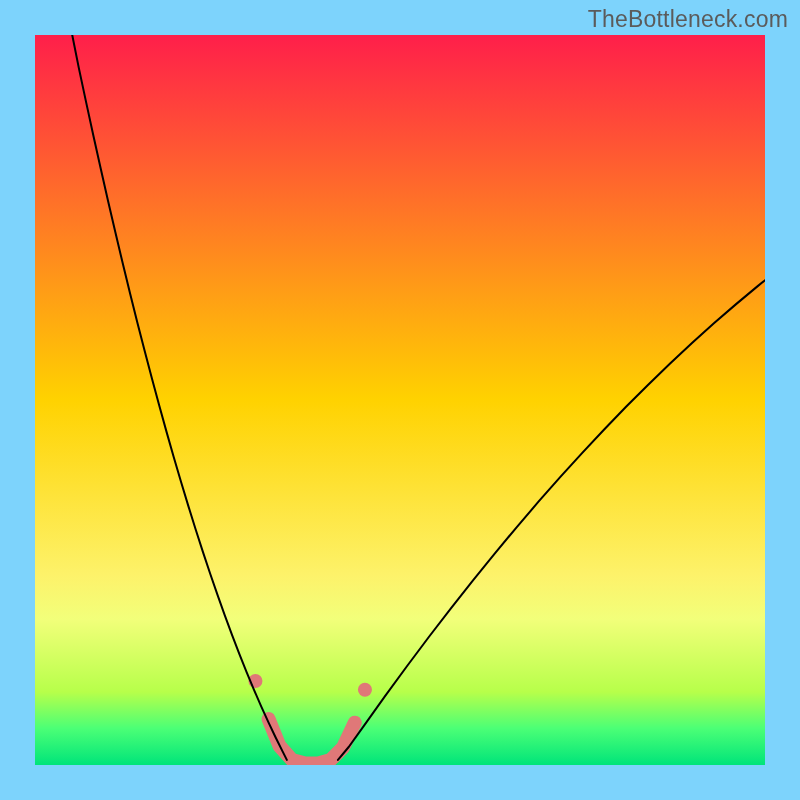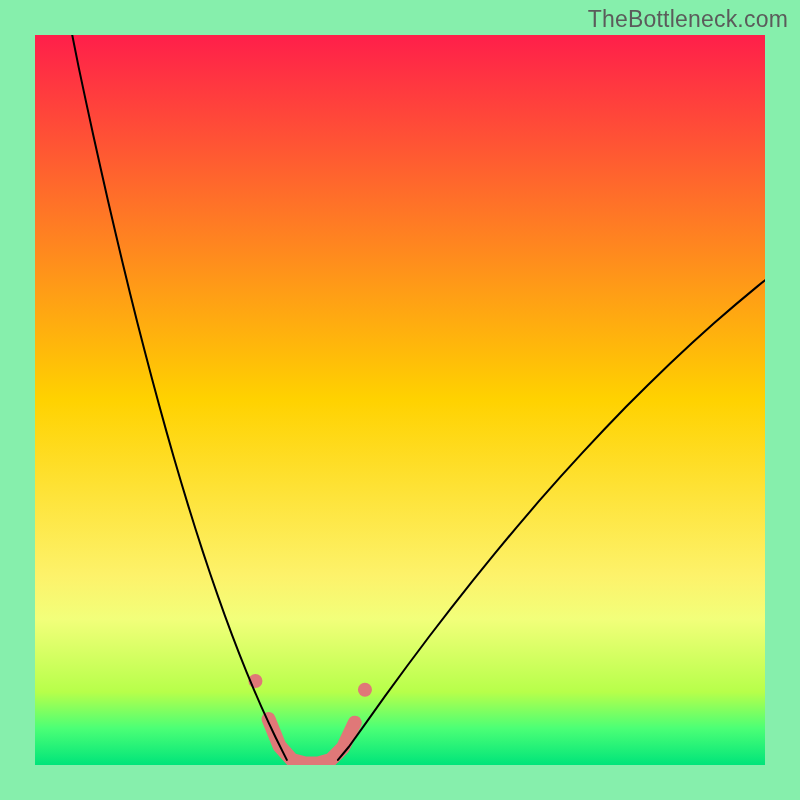--- a/index.html
+++ b/index.html
@@ -8,21 +8,21 @@
     width: 800px;
     height: 800px;
     overflow: hidden;
     background: #000;
     font-family: Arial, Helvetica, sans-serif;
   }
   .frame {
     position: absolute;
     left: 0; top: 0;
     width: 800px; height: 800px;
-    background: #86efac;
+    background: #7dd3fc;
   }
   .plot {
     position: absolute;
     left: 35px;
     top: 35px;
     width: 730px;
     height: 730px;
     overflow: hidden;
   }
   .watermark {

